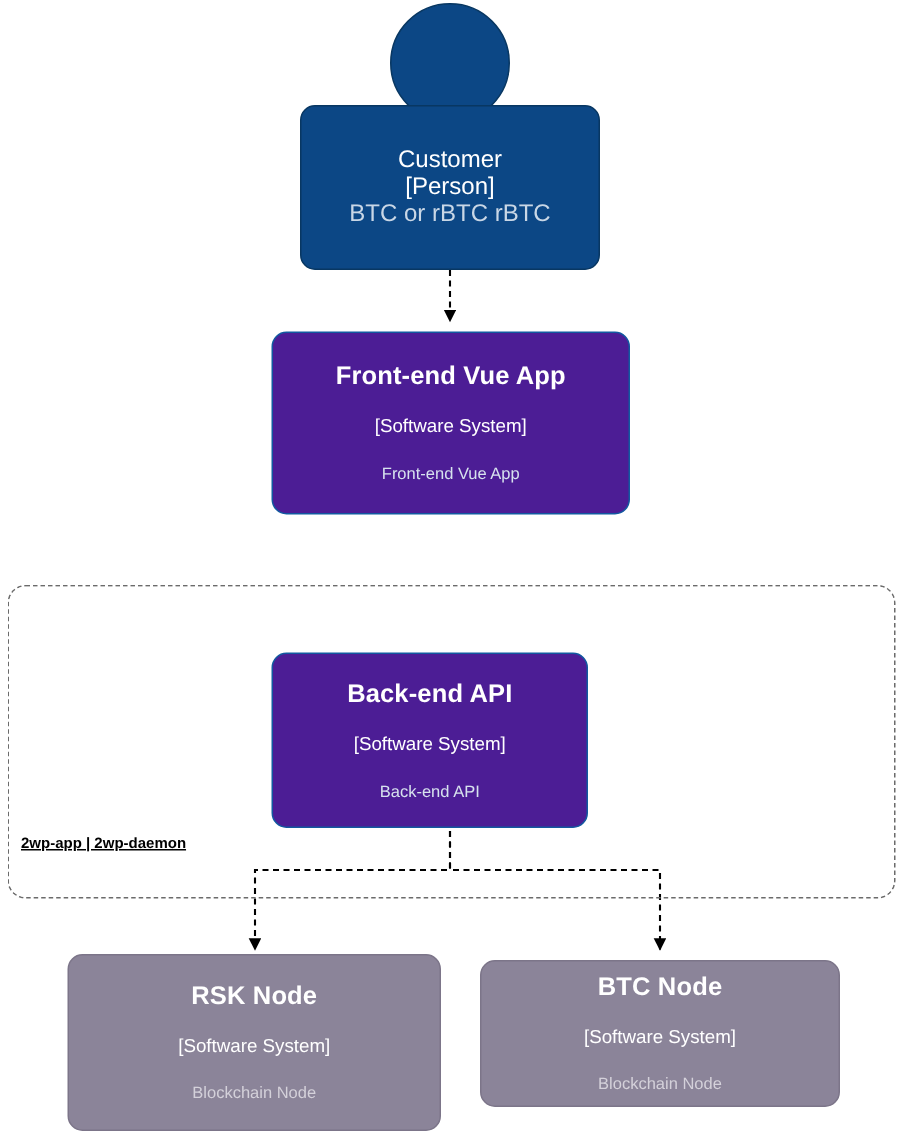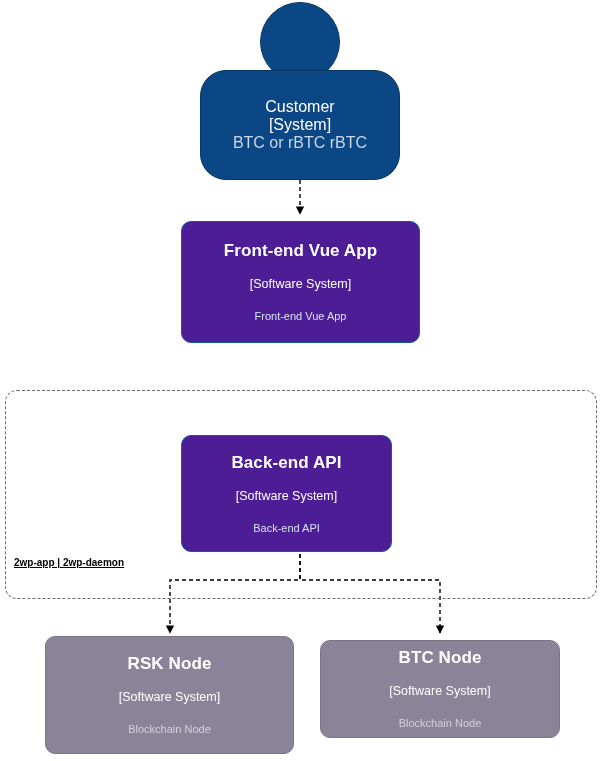--- a/index.html
+++ b/index.html
@@ -82,21 +82,21 @@
     background: #0C4785;
     border: 1px solid #083762;
     box-sizing: border-box;
   }
   #person-customer .person-body {
     position: absolute;
     left: 0px;
     top: 68px;
     width: 200px;
     height: 110px;
-    border-radius: 26px;
+    border-radius: 10px;
     background: #0C4785;
     border: 1px solid #083762;
     box-sizing: border-box;
     display: flex;
     flex-direction: column;
     align-items: center;
     justify-content: center;
     color: #ffffff;
     text-align: center;
     z-index: 2;
@@ -203,21 +203,21 @@
 
   <div id="boundary-2wp"></div>
   <div id="boundary-label">
     <div class="b-title">2wp-app | 2wp-daemon</div>
   </div>
 
   <div id="person-customer">
     <div class="person-head"></div>
     <div class="person-body">
       <div class="n-title">Customer</div>
-      <div class="n-type">[System]</div>
+      <div class="n-type">[Person]</div>
       <div class="n-desc">BTC or rBTC rBTC</div>
     </div>
   </div>
 
   <div id="node-frontend" class="node sys-blue">
     <div class="n-title">Front-end Vue App</div>
     <div class="n-type">[Software System]</div>
     <div class="n-desc">Front-end Vue App</div>
   </div>
 

